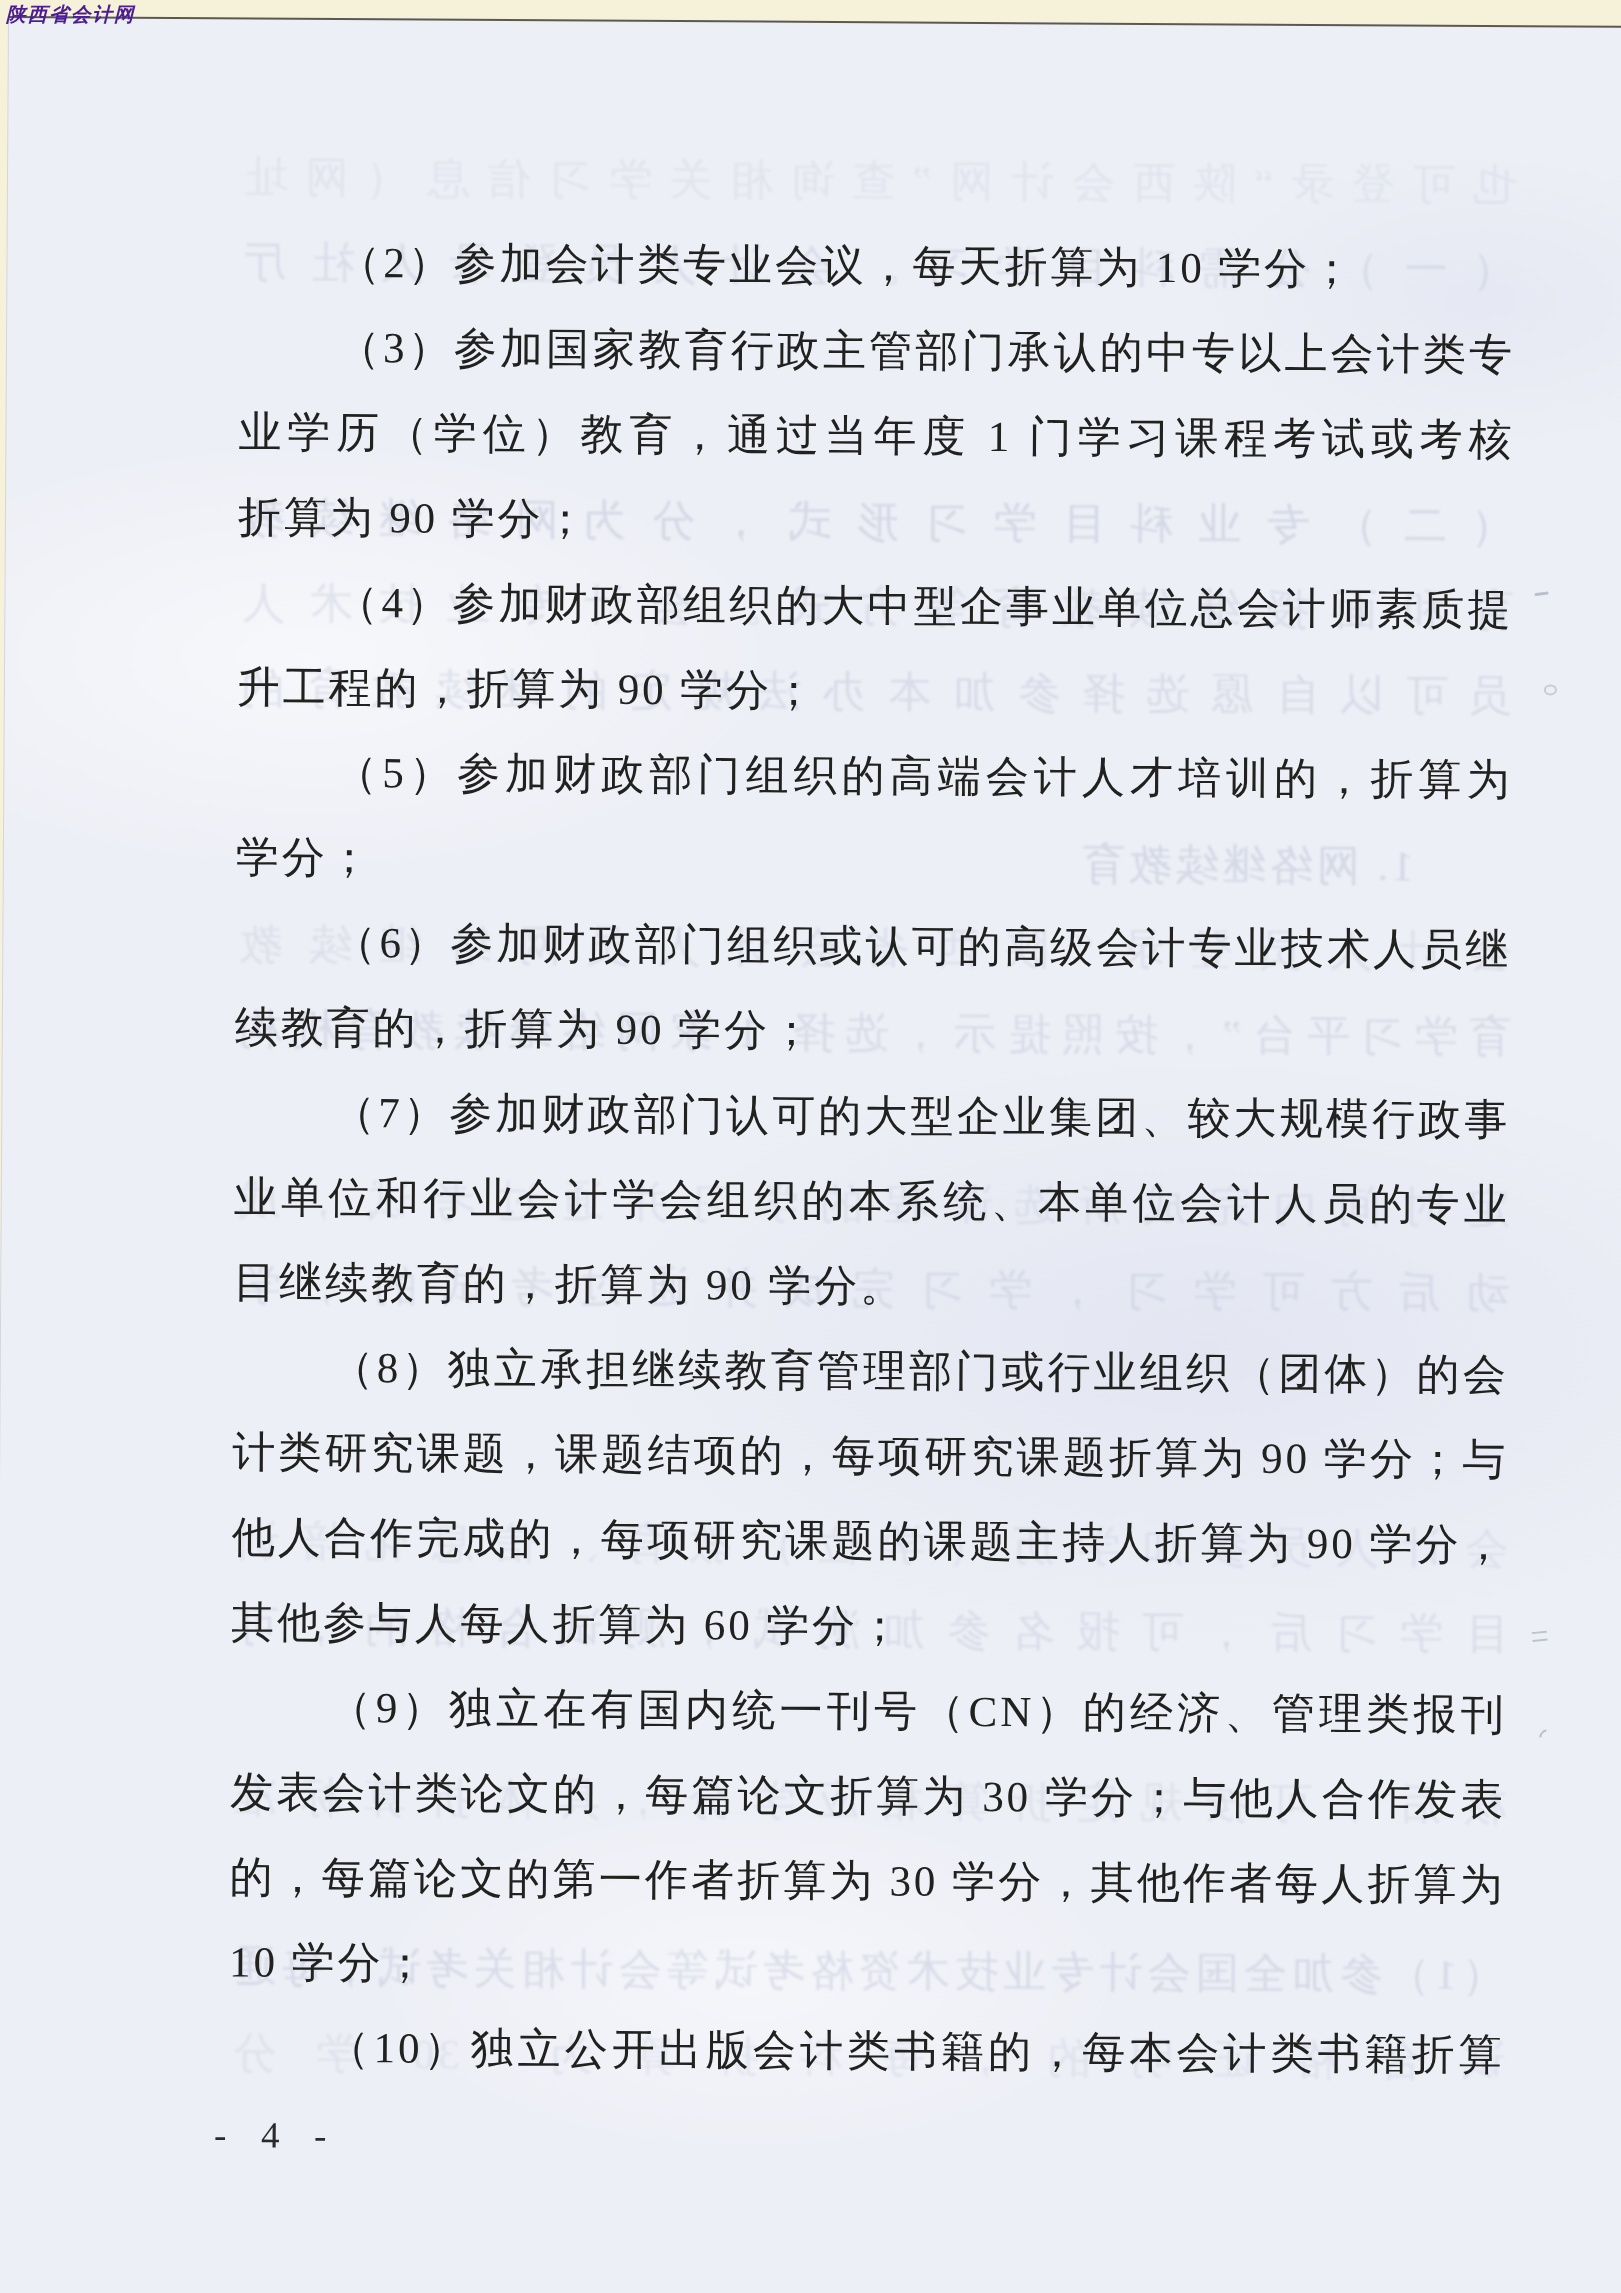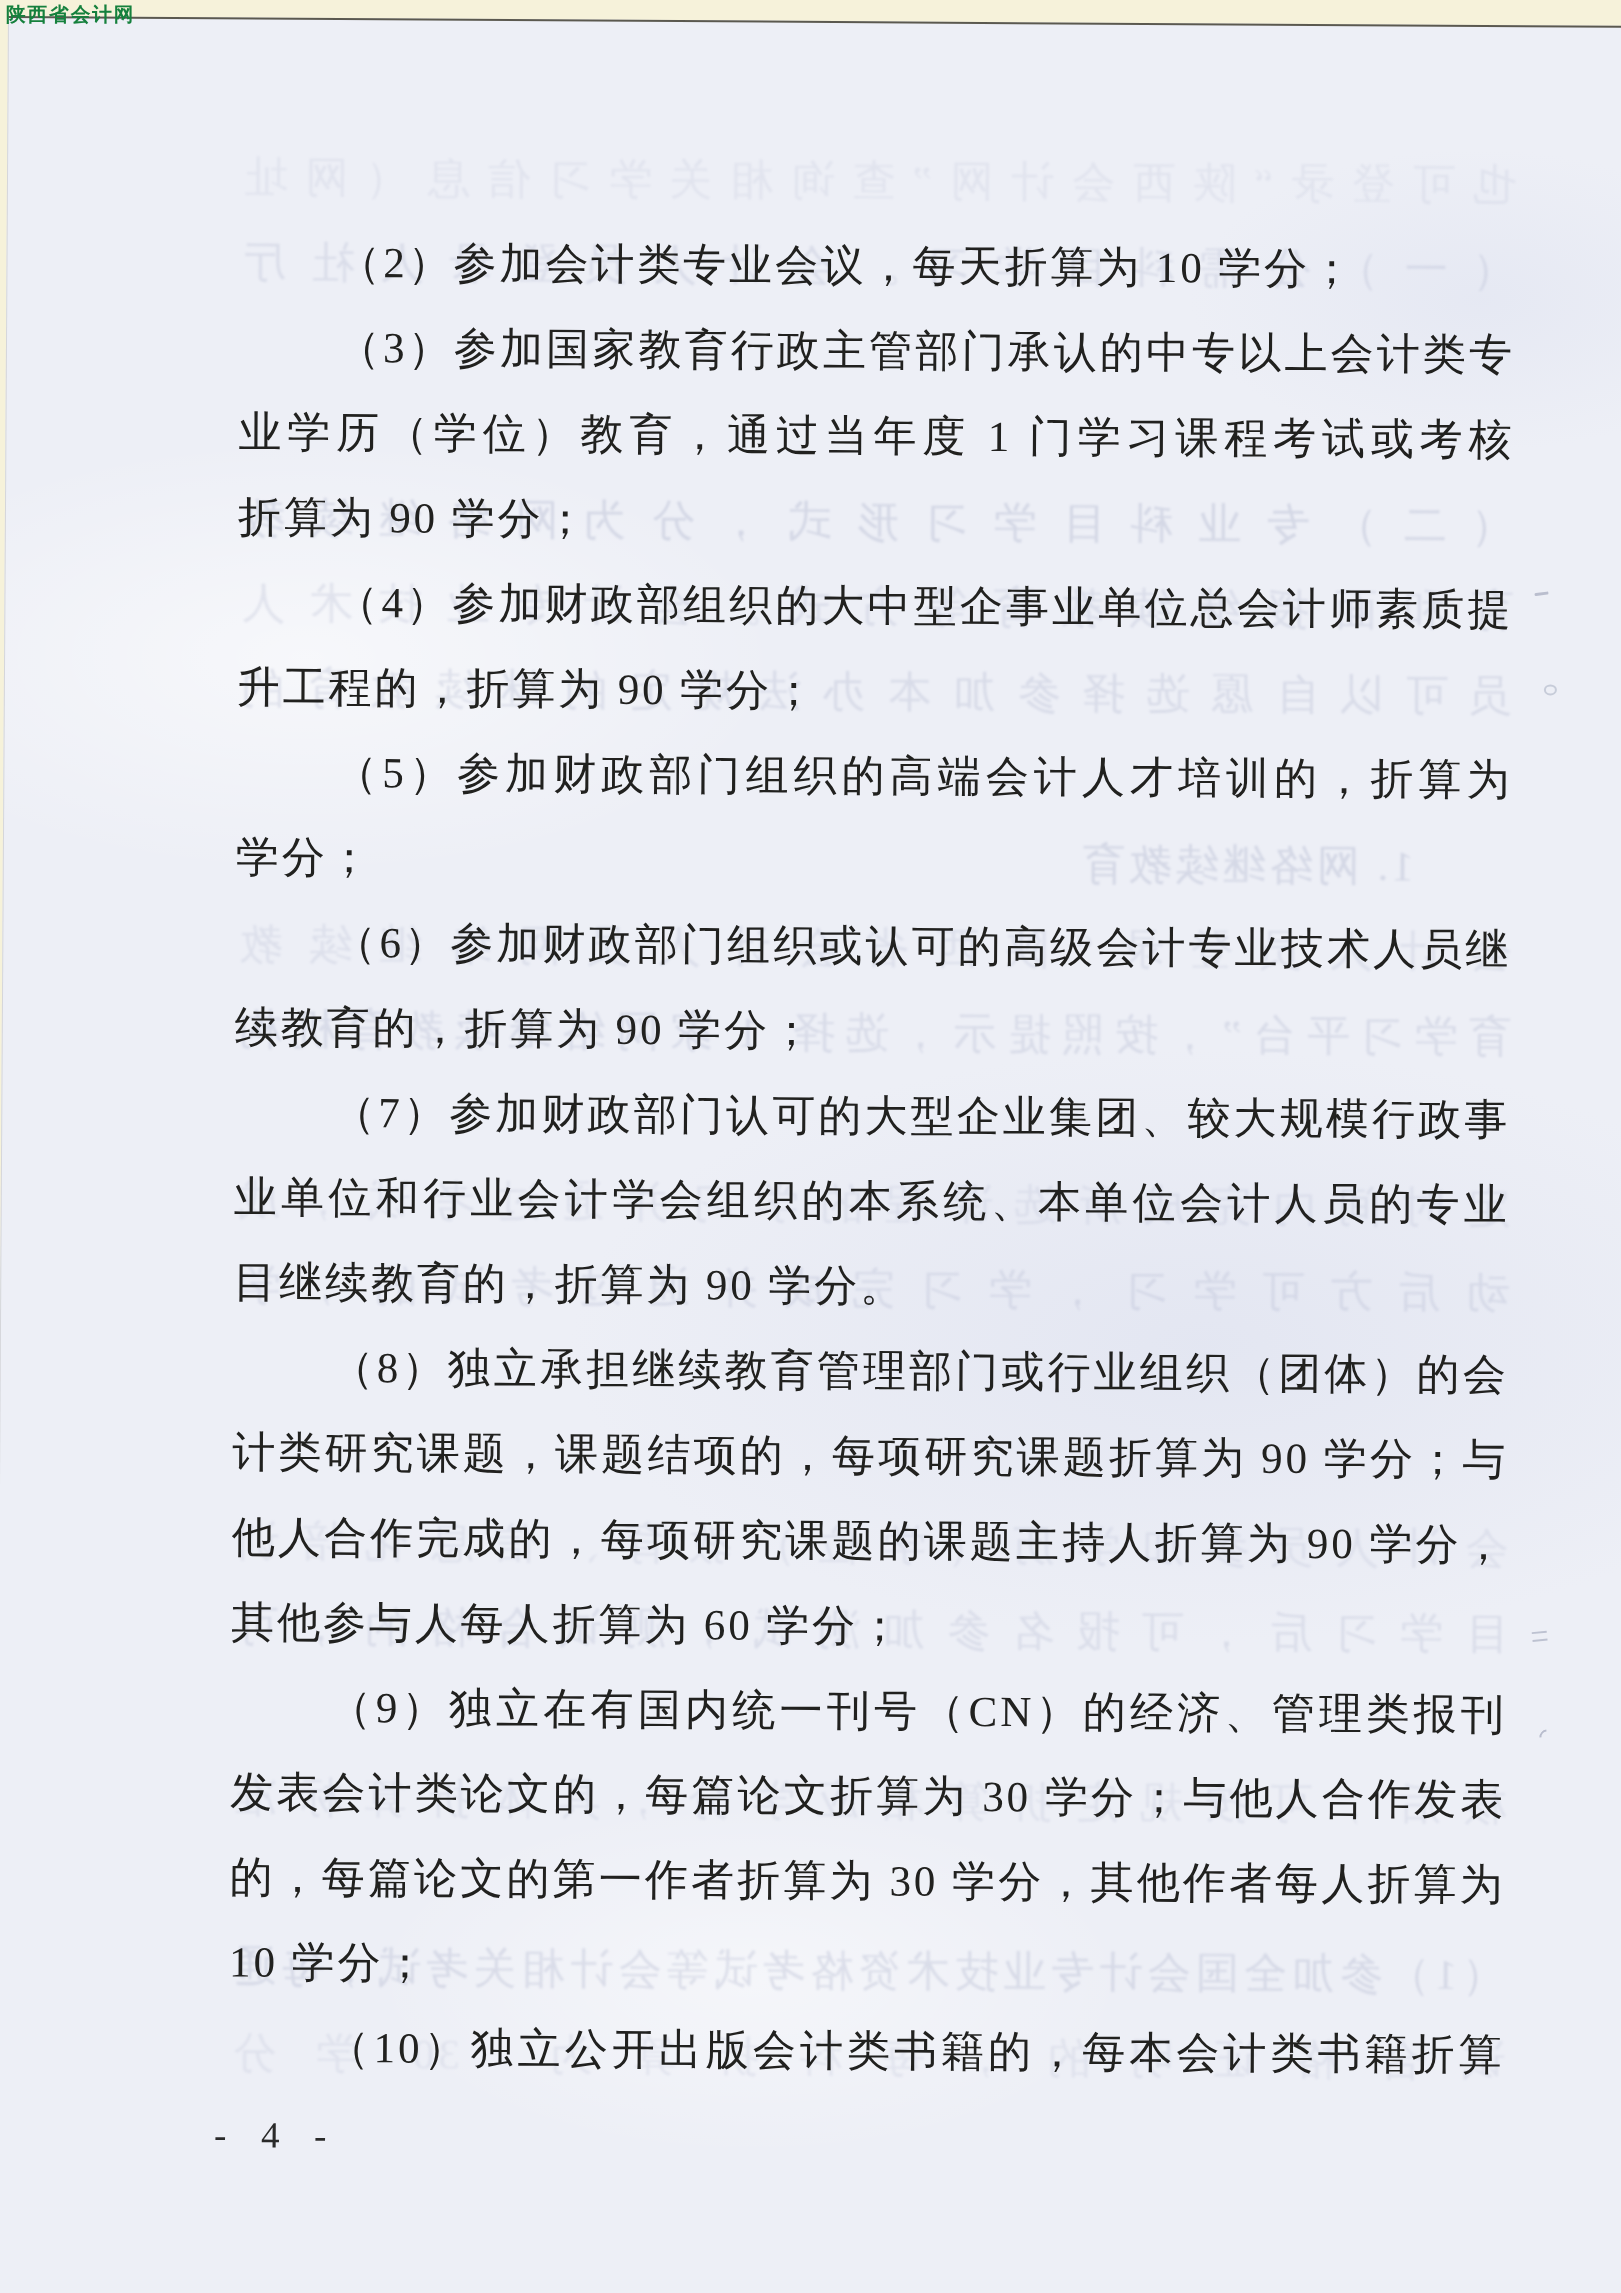--- a/index.html
+++ b/index.html
@@ -22,22 +22,22 @@
       radial-gradient(ellipse 412px 216px at 88% 12%, rgba(222,226,240,.5), transparent 70%);
     border-top:2.9px solid #5b594f;
     border-left:1px solid #d5d6da;
     transform:rotate(0.35deg);
     transform-origin:top left;
     z-index:1;
   }
   
   .watermark{
     position:absolute;left:5.9px;top:1px;z-index:9;
-    font-size:19.6px;font-weight:600;
-    letter-spacing:2px;color:#15803d;white-space:nowrap;
+    font-size:19.6px;font-style:italic;font-weight:600;
+    letter-spacing:2px;color:#4c1d95;white-space:nowrap;
   }
   
   .ghost-layer{position:absolute;left:232px;top:0;width:1276px;z-index:2;}
   .g{
     position:absolute;left:0;width:1276px;height:85px;line-height:85px;
     font-size:43px;letter-spacing:3.9px;color:#7d86ac;
     transform:scaleX(-1);
     filter:blur(1.1px);
     white-space:nowrap;overflow:hidden;
   }

